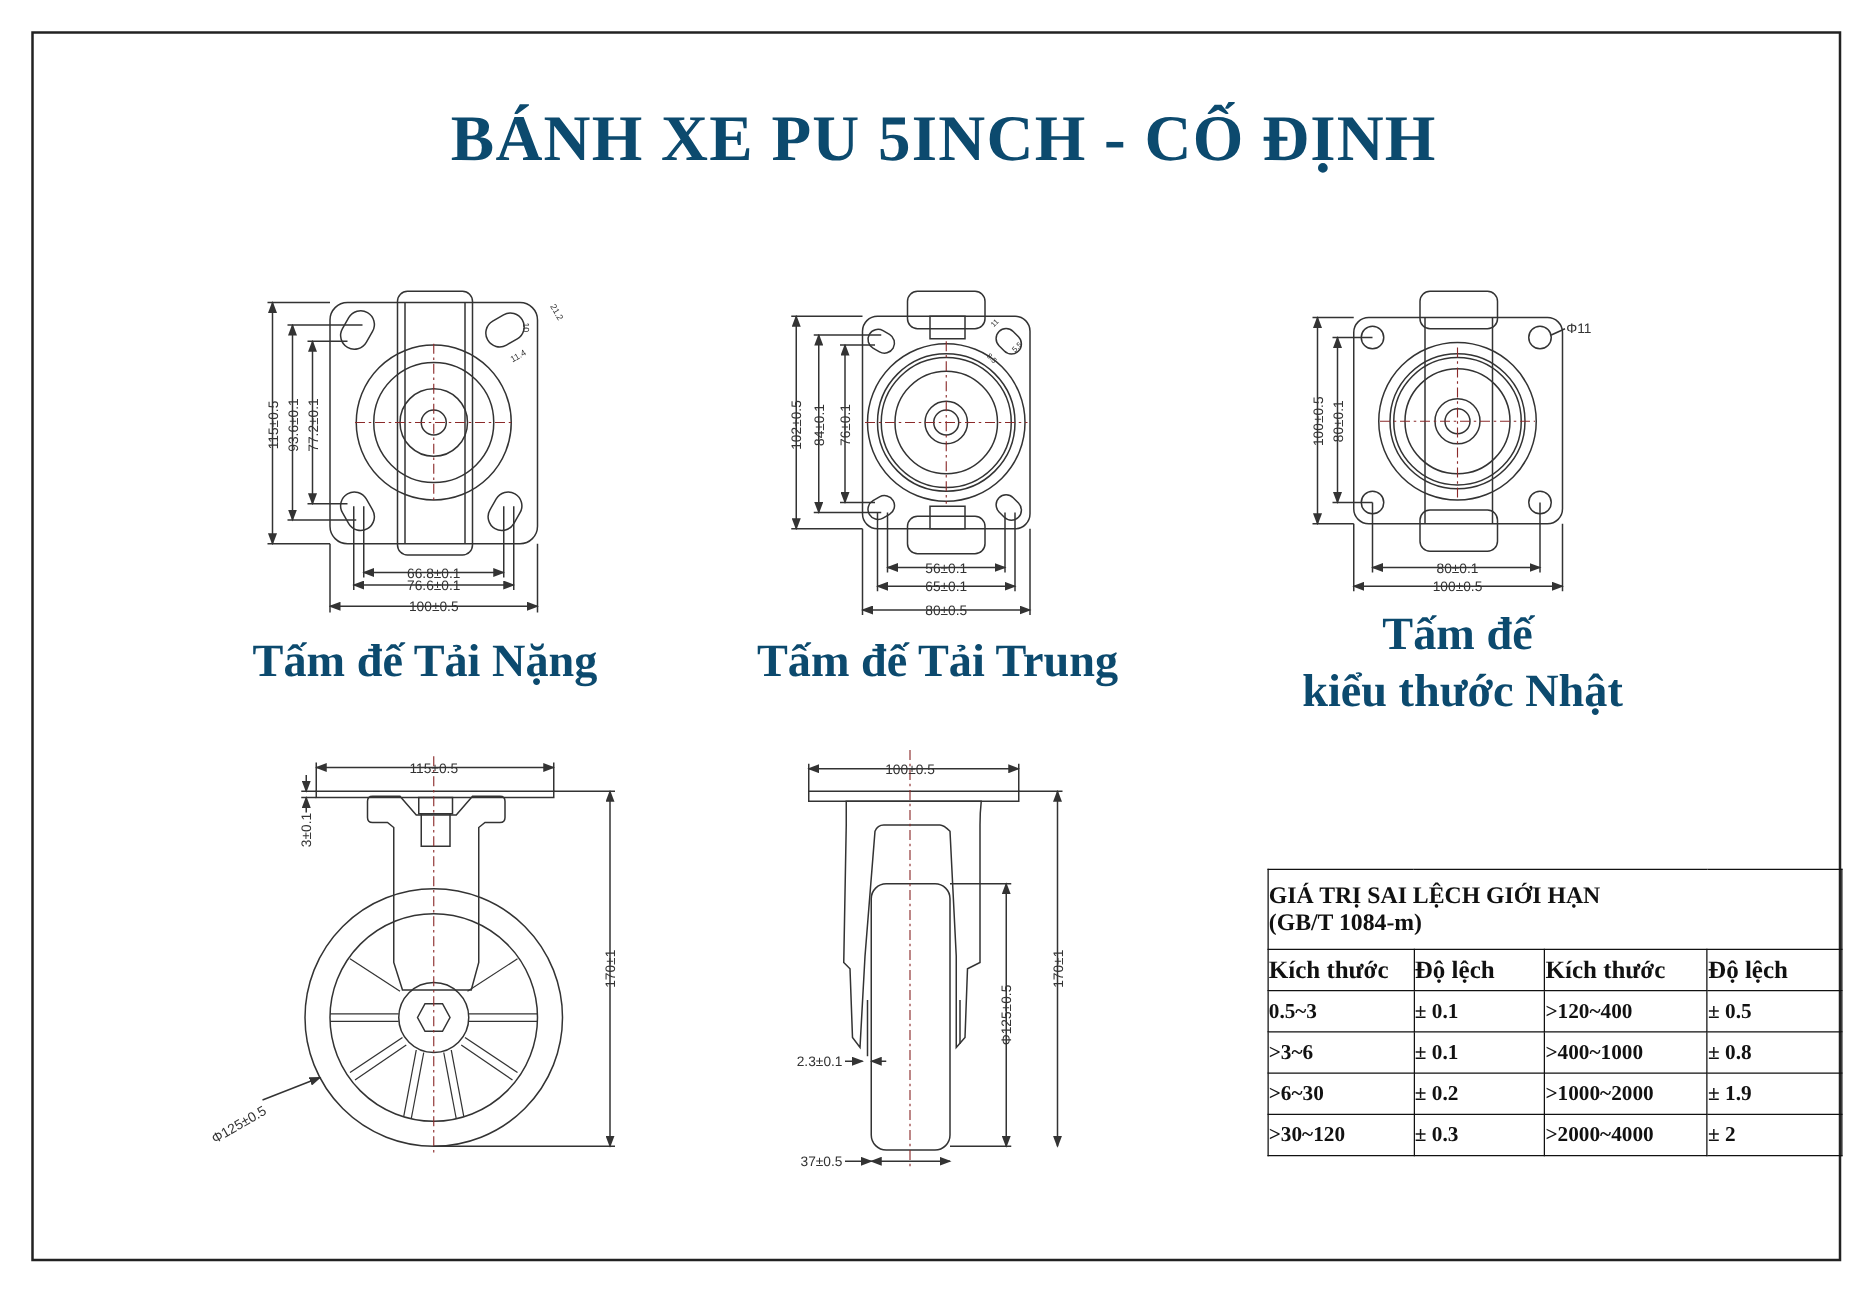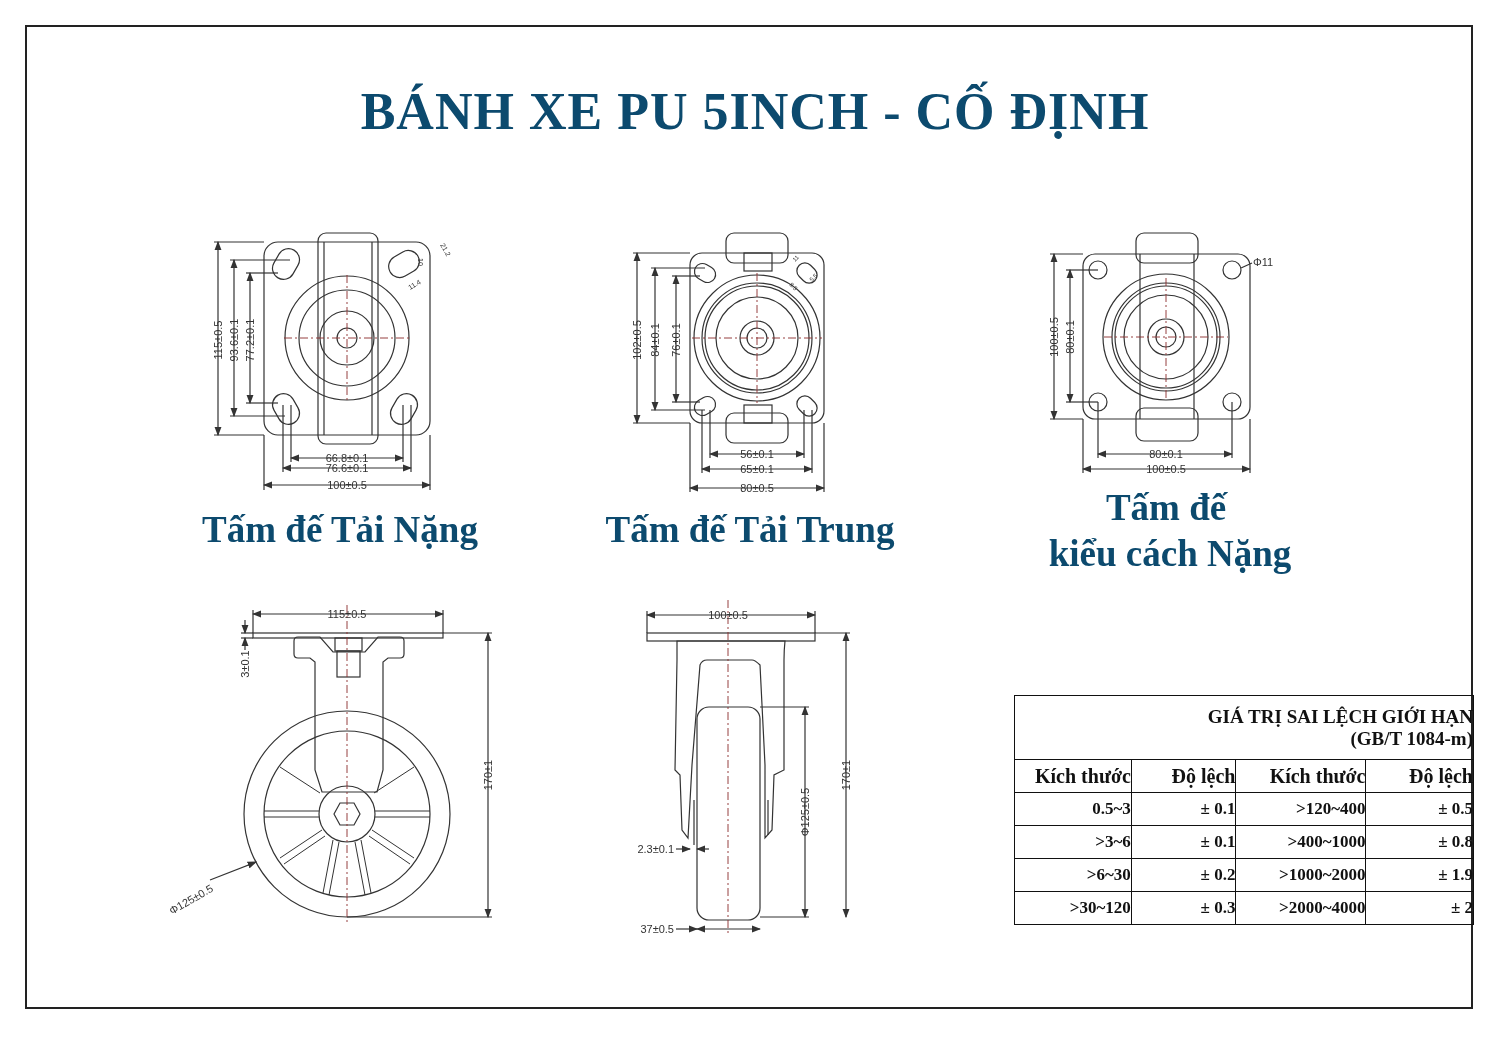--- a/index.html
+++ b/index.html
@@ -3,21 +3,21 @@
 <meta charset="utf-8">
 <style>
   html,body{margin:0;padding:0;background:#fff;}
   body{width:1500px;height:1037px;position:relative;overflow:hidden;font-family:"Liberation Serif",serif;}
   .frame{position:absolute;left:25px;top:25px;width:1448px;height:984px;border:2px solid #222;box-sizing:border-box;}
   .title{position:absolute;left:0;top:82px;width:1510px;text-align:center;color:#0c4a6e;font-weight:bold;font-size:52px;letter-spacing:1px;font-family:"Liberation Serif",serif;}
   .caption{position:absolute;color:#0c4a6e;font-weight:bold;font-size:37px;text-align:center;font-family:"Liberation Serif",serif;line-height:44px;}
   svg.draw{position:absolute;left:0;top:0;}
   .dim{font-family:"Liberation Sans",sans-serif;font-size:11px;fill:#333;}
   table.tol{position:absolute;left:1014px;top:695px;width:460px;border-collapse:collapse;font-family:"Liberation Serif",serif;font-weight:bold;color:#111;}
-  table.tol td{border:1.5px solid #111;text-align:right;padding:0;margin-left:40px;}
+  table.tol td{border:1.5px solid #111;text-align:left;padding:0;margin-left:40px;}
   table.tol .hdr{height:64px;font-size:19px;line-height:22px;}
   table.tol .colh td{height:32px;font-size:20px;}
   table.tol .row td{height:32px;font-size:17px;}
 </style>
 </head>
 <body>
 
 <div class="frame"></div>
 
 <div class="title">BÁNH XE PU 5INCH - CỐ ĐỊNH</div>
@@ -241,21 +241,21 @@
     <text x="809" y="812" transform="rotate(-90 809 812)" text-anchor="middle">Φ125±0.5</text>
     <text x="850" y="775" transform="rotate(-90 850 775)" text-anchor="middle">170±1</text>
     <text x="674" y="853" text-anchor="end">2.3±0.1</text>
     <text x="674" y="933" text-anchor="end">37±0.5</text>
   </g>
 </svg>
 
 <div class="caption" style="left:180px;top:508px;width:320px;">Tấm đế Tải Nặng</div>
 <div class="caption" style="left:580px;top:508px;width:340px;">Tấm đế Tải Trung</div>
 <div class="caption" style="left:1016px;top:486px;width:300px;">Tấm đế</div>
-<div class="caption" style="left:1010px;top:532px;width:320px;">kiểu cách Nặng</div>
+<div class="caption" style="left:1010px;top:532px;width:320px;">kiểu thước Nhật</div>
 
 <table class="tol">
   <tbody>
       <tr class="hdr">
     <td colspan="4">
       <div>GIÁ TRỊ SAI LỆCH GIỚI HẠN</div>
       <div>(GB/T 1084-m)</div>
     </td>
   </tr>
   <tr class="colh">

